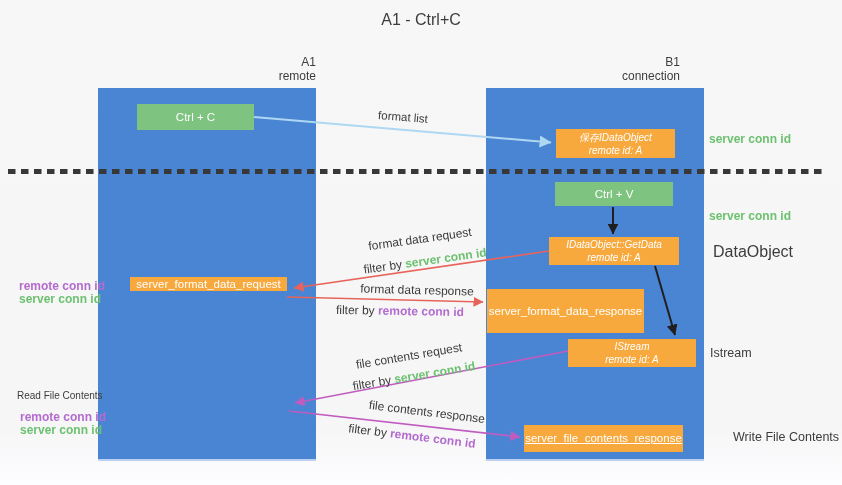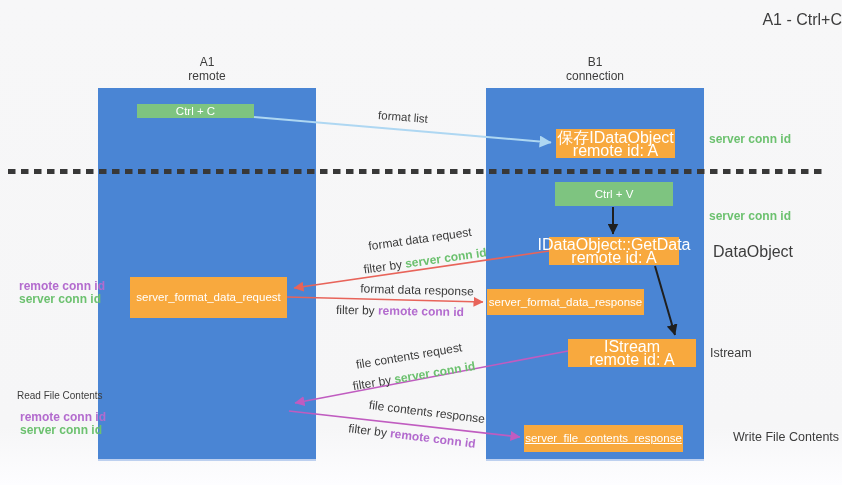--- a/index.html
+++ b/index.html
@@ -1,33 +1,33 @@
 <!DOCTYPE html>
 <html><head>
 <meta charset="utf-8">
 <style>
   html,body { margin:0; padding:0; }
   body { font-family:"Liberation Sans", sans-serif; }
   .canvas { position:relative; width:842px; height:485px;
             background:linear-gradient(180deg,#f7f7f8 0%,#f6f6f7 88%,#fdfdff 100%);
             overflow:hidden; }
 
-  .title { position:absolute; top:9px; left:0; width:842px; text-align:right;
+  .title { position:absolute; top:9px; left:0; width:842px; text-align:center;
            font-size:16px; line-height:21px; color:#3d3d3d; }
 
-  .col-header { position:absolute; text-align:center; font-size:12px;
+  .col-header { position:absolute; text-align:right; font-size:12px;
                 line-height:14px; color:#3d3d3d; }
 
   .lifeline { position:absolute; top:88px; width:218px; height:371px;
               border-bottom:2px solid #bdd0ef; }
 
   .node { position:absolute; display:flex; flex-direction:column; align-items:center;
           justify-content:center; color:#ffffff; text-align:center;
           font-size:11.5px; line-height:13px; white-space:nowrap; }
-  .node.two-line { font-size:16px; }
+  .node.two-line { font-size:10px;font-style:italic; }
 
   .side-label { position:absolute; font-size:12px; line-height:13px;
                 white-space:nowrap; color:#3c3c3c; }
   .side-label.key { font-weight:bold; }
 
   .flow { position:absolute; white-space:nowrap; font-size:12px; color:#3c3c3c;
           transform:translate(-50%,-50%) rotate(var(--rot,0deg)); }
   .flow .key { font-weight:bold; }
   .flow.small { font-size:11.5px; }
 
@@ -39,51 +39,51 @@
 <div class="canvas">
 
   <div class="title">
     <div>A1 - Ctrl+C</div>
   </div>
 
   <div class="col-header" style="left:98px; top:55px; width:218px;">
     <div>A1</div>
     <div>remote</div>
   </div>
-  <div class="col-header" style="left:486px; top:55px; width:218px;">
+  <div class="col-header" style="left:462px; top:55px; width:218px;">
     <div>B1</div>
     <div>connection</div>
   </div>
 
   <div class="lifeline" style="left: 98px; background: rgb(74, 133, 212);"></div>
   <div class="lifeline" style="left: 486px; background: rgb(74, 133, 212);"></div>
 
-  <div class="node" style="left: 137px; top: 104px; width: 117px; height: 14px; background: rgb(126, 196, 128);">
+  <div class="node" style="left: 137px; top: 104px; width: 117px; height: 26px; background: rgb(126, 196, 128);">
     <span>Ctrl + C</span>
   </div>
 
   <div class="node two-line" style="left: 556px; top: 129px; width: 119px; height: 29px; background: rgb(248, 169, 62);">
     <span>保存IDataObject</span>
     <span>remote id: A</span>
   </div>
 
   <div class="node" style="left: 555px; top: 182px; width: 118px; height: 24px; background: rgb(126, 196, 128);">
     <span>Ctrl + V</span>
   </div>
 
   <div class="node two-line" style="left: 549px; top: 237px; width: 130px; height: 28px; background: rgb(248, 169, 62);">
     <span>IDataObject::GetData</span>
     <span>remote id: A</span>
   </div>
 
-  <div class="node" style="left: 130px; top: 277px; width: 157px; height: 41px; background: rgb(248, 169, 62);">
+  <div class="node" style="left: 130px; top: 277px; width: 157px; height: 14px; background: rgb(248, 169, 62);">
     <span>server_format_data_request</span>
   </div>
 
-  <div class="node" style="left: 487px; top: 289px; width: 157px; height: 26px; background: rgb(248, 169, 62);">
+  <div class="node" style="left: 487px; top: 289px; width: 157px; height: 44px; background: rgb(248, 169, 62);">
     <span>server_format_data_response</span>
   </div>
 
   <div class="node two-line" style="left: 568px; top: 339px; width: 128px; height: 28px; background: rgb(248, 169, 62);">
     <span>IStream</span>
     <span>remote id: A</span>
   </div>
 
 
   <div class="node" style="left: 524px; top: 425px; width: 159px; height: 27px; background: rgb(248, 169, 62); text-decoration: underline;">

